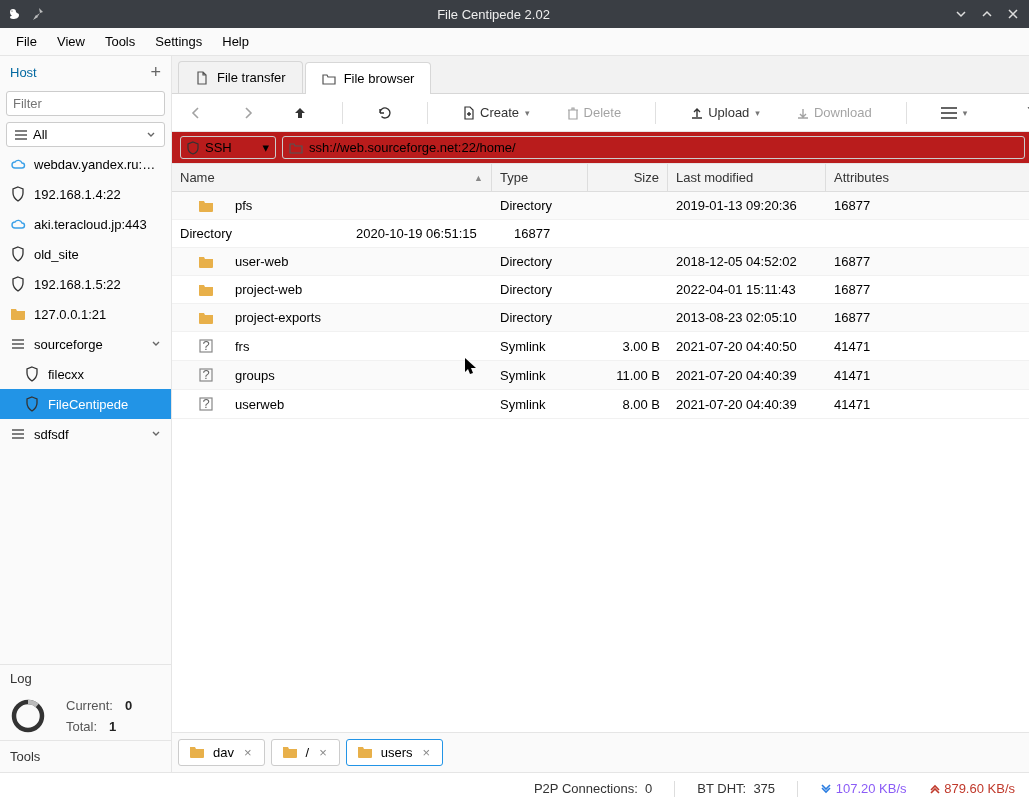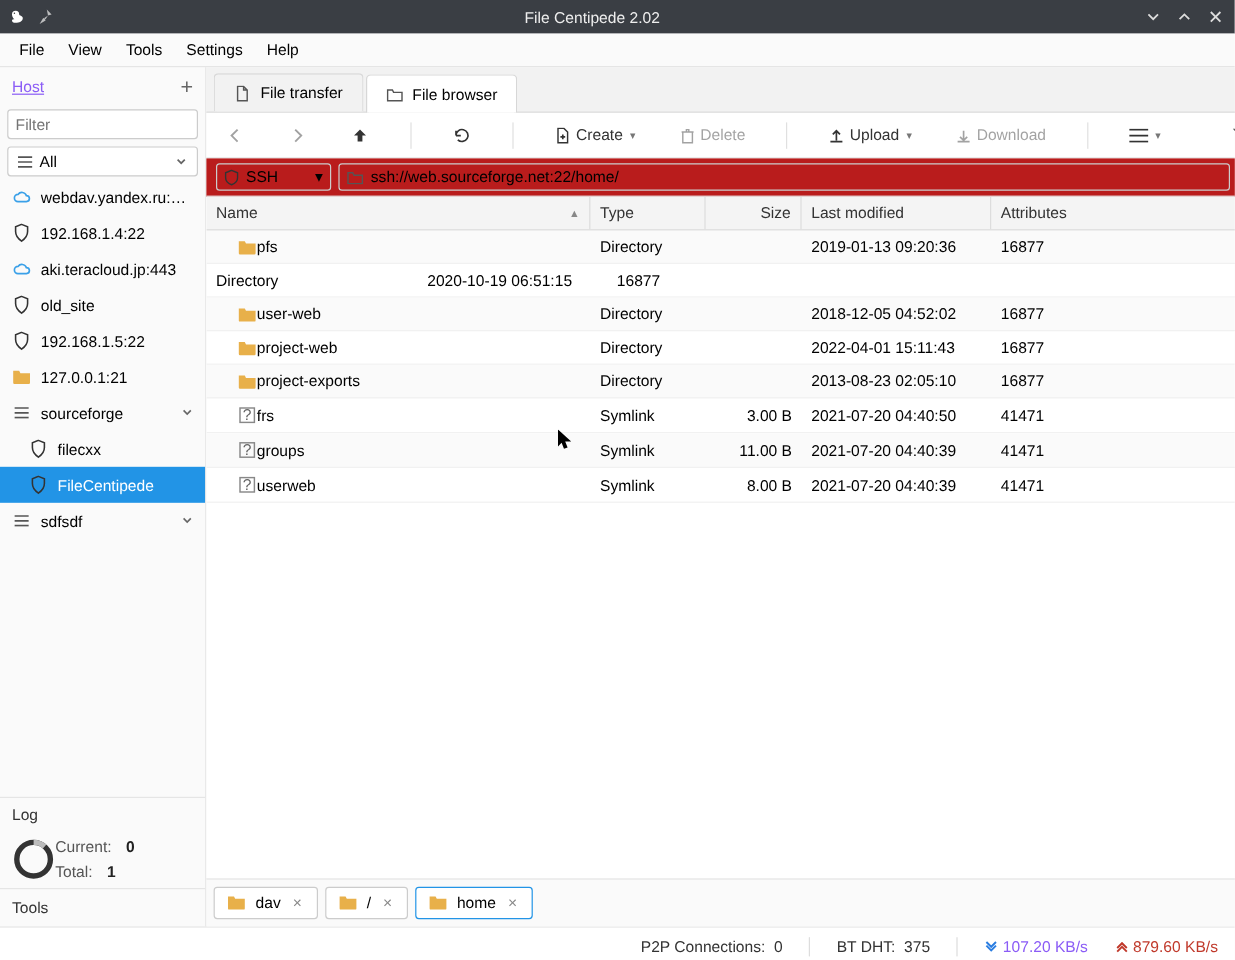--- a/index.html
+++ b/index.html
@@ -7,38 +7,38 @@
 .titlebar { background: #3a3e44; color: #fff; height: 28px; display: flex; align-items: center; padding: 0 8px; }
 .titlebar .duck { width: 16px; height: 16px; margin-right: 6px; }
 .titlebar .pin { width: 14px; height: 14px; opacity: .8; }
 .titlebar .title { flex: 1; text-align: center; color: #eee; }
 .titlebar .winbtn { width: 16px; height: 16px; margin-left: 10px; cursor: pointer; display:flex; align-items:center; justify-content:center; }
 .menubar { background: #fafafa; height: 28px; display: flex; align-items: center; padding: 0 6px; border-bottom: 1px solid #e5e5e5; }
 .menubar .mitem { padding: 4px 10px; cursor: pointer; }
 .body { display: flex; height: 716px; }
 .sidebar { width: 172px; border-right: 1px solid #e5e5e5; display: flex; flex-direction: column; }
 .hostrow { display: flex; align-items: center; padding: 6px 10px 4px; }
-.hostrow .label { flex: 1; color: #8b5cf6; text-decoration: underline; }
+.hostrow .label { flex: 1; color: #0369a1; }
 .hostrow .plus { font-size: 18px; color: #666; cursor: pointer; }
 .filterbox { margin: 4px 6px; }
 .filterbox input { width: 100%; padding: 4px 6px; border: 1px solid #ccc; border-radius: 3px; background: #fff; }
 .allrow { display: flex; align-items: center; padding: 4px 8px; margin: 2px 6px; border: 1px solid #ccc; border-radius: 3px; background: #fff; cursor: pointer; }
 .allrow .ham { margin-right: 6px; }
 .allrow .txt { flex: 1; }
 .allrow .chev { color: #666; }
 .hostlist { overflow: auto; flex: 1; }
 .hostitem { display: flex; align-items: center; padding: 7px 10px; cursor: pointer; }
 .hostitem .icon { width: 16px; height: 16px; margin-right: 8px; display: flex; align-items: center; justify-content: center; }
 .hostitem .icon.indent { margin-left: 14px; }
 .hostitem .txt { flex: 1; white-space: nowrap; overflow: hidden; text-overflow: ellipsis; }
 .hostitem.selected { background: #2294e6; color: #fff; }
 .hostitem.selected svg { stroke: #fff; fill: #fff; }
 .hostitem .chev { color: #666; font-size: 11px; }
 .loghdr { padding: 6px 10px; color: #333; border-top: 1px solid #e5e5e5; }
-.stats { display: flex; align-items: center; padding: 6px 10px; gap: 0; }
+.stats { display: flex; align-items: center; padding: 6px 10px; gap: 20px; }
 .stats .ring { width: 36px; height: 36px; }
 .stats .col { display: flex; flex-direction: column; gap: 6px; font-size: 12px; color: #555; }
 .stats .col .val { margin-left: 12px; color: #222; font-weight: 600; }
 .toolshdr { padding: 8px 10px; border-top: 1px solid #e5e5e5; color: #333; }
 .main { flex: 1; display: flex; flex-direction: column; }
 .tabs { display: flex; align-items: flex-end; height: 38px; padding-left: 6px; border-bottom: 1px solid #d7d7d7; background: #f2f2f2; }
 .tab { display: flex; align-items: center; gap: 8px; padding: 8px 16px; border: 1px solid #d7d7d7; border-bottom: none; margin-right: 2px; background: #f2f2f2; cursor: pointer; border-radius: 4px 4px 0 0; }
 .tab.active { background: #fff; position: relative; top: 1px; }
 .toolbar { display: flex; align-items: center; height: 38px; padding: 0 10px; gap: 24px; border-bottom: 1px solid #e5e5e5; background: #fff; }
 .tbtn { display: flex; align-items: center; gap: 4px; padding: 4px 6px; cursor: pointer; border-radius: 3px; color: #333; }
@@ -55,21 +55,21 @@
 .ghdr { display: flex; background: #f4f4f4; border-bottom: 1px solid #ddd; position: sticky; top: 0; }
 .ghdr .cell { padding: 6px 8px; border-right: 1px solid #ddd; color: #333; display: flex; align-items: center; }
 .col-name { width: 320px; }
 .col-type { width: 96px; }
 .col-size { width: 80px; text-align: right; justify-content: flex-end; }
 .col-mod { width: 158px; }
 .col-attr { flex: 1; }
 .sortmark { margin-left: auto; font-size: 9px; color: #888; }
 .grow { display: flex; border-bottom: 1px solid #f1f1f1; }
 .grow:nth-child(odd) { background: #fafafa; }
-.grow .cell { padding: 6px 8px; display: flex; align-items: center; gap: 0; }
+.grow .cell { padding: 6px 8px; display: flex; align-items: center; gap: 21px; }
 .grow .col-name { padding-left: 26px; }
 .bottomtabs { display: flex; align-items: center; padding: 6px; gap: 6px; border-top: 1px solid #e5e5e5; background: #fafafa; }
 .btab { display: flex; align-items: flex-start; gap: 8px; padding: 5px 10px; border: 1px solid #ccc; border-radius: 3px; background: #fff; cursor: pointer; }
 .btab.active { border-color: #2294e6; }
 .btab .close { color: #888; cursor: pointer; padding: 0 2px; }
 .statusbar { height: 32px; display: flex; align-items: center; justify-content: flex-end; padding: 0 14px; gap: 22px; border-top: 1px solid #e5e5e5; background: #fff; font-size: 12px; color: #333; }
 .statusbar .sep { width: 1px; height: 16px; background: #ddd; }
 svg { display: block; }
 .ham svg, .chev svg { stroke: #555; }
 </style>
@@ -500,21 +500,21 @@
           </span>
           <span>/</span>
           <span class="close">×</span>
         </div>
         <div class="btab active">
           <span>
             <svg width="16" height="14" viewBox="0 0 16 14">
               <path fill="#e8b04a" d="M1 2h5l1 2h8v8a1 1 0 0 1-1 1H2a1 1 0 0 1-1-1z"></path>
             </svg>
           </span>
-          <span>home</span>
+          <span>users</span>
           <span class="close">×</span>
         </div>
       </div>
   </div>
 </div>
 
 <div class="statusbar">
   <span><span>P2P Connections:</span>&nbsp;&nbsp;<span>0</span></span>
   <span class="sep"></span>
   <span><span>BT DHT:</span>&nbsp;&nbsp;<span>375</span></span>

